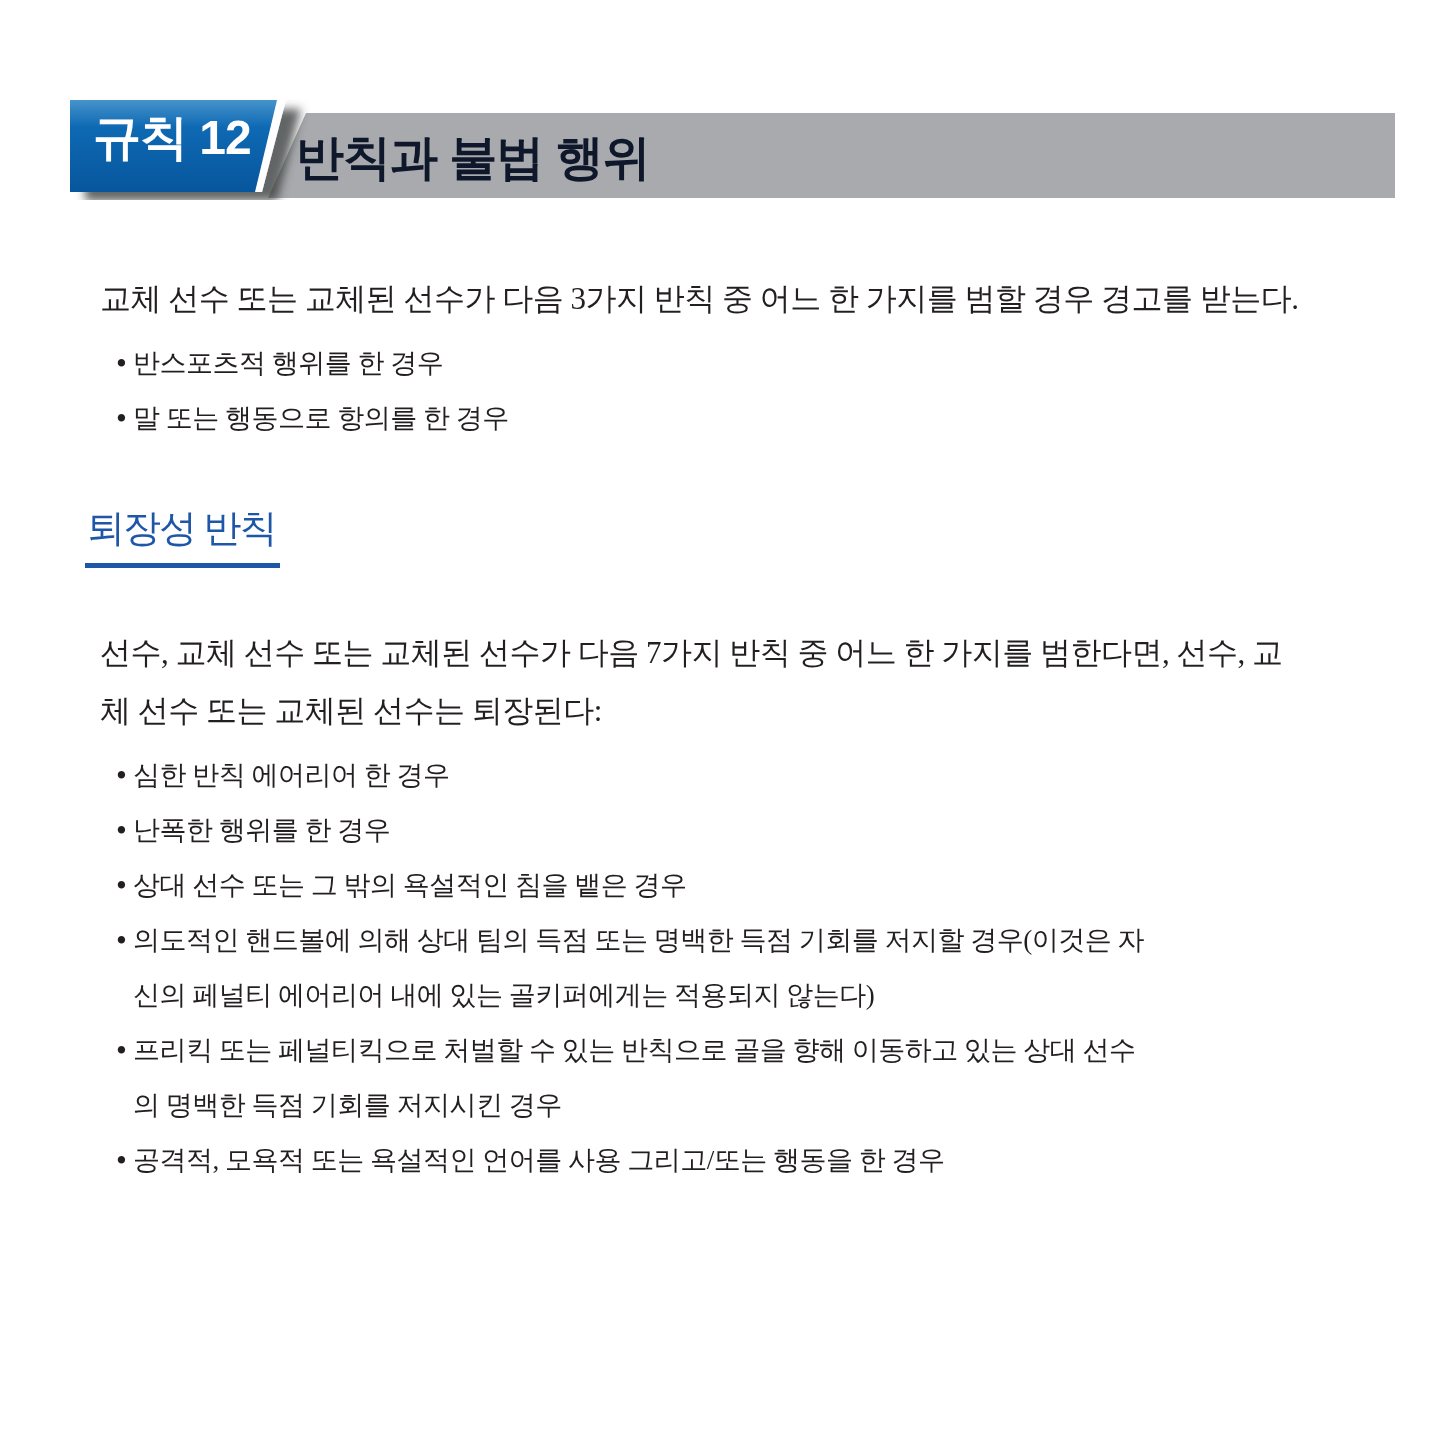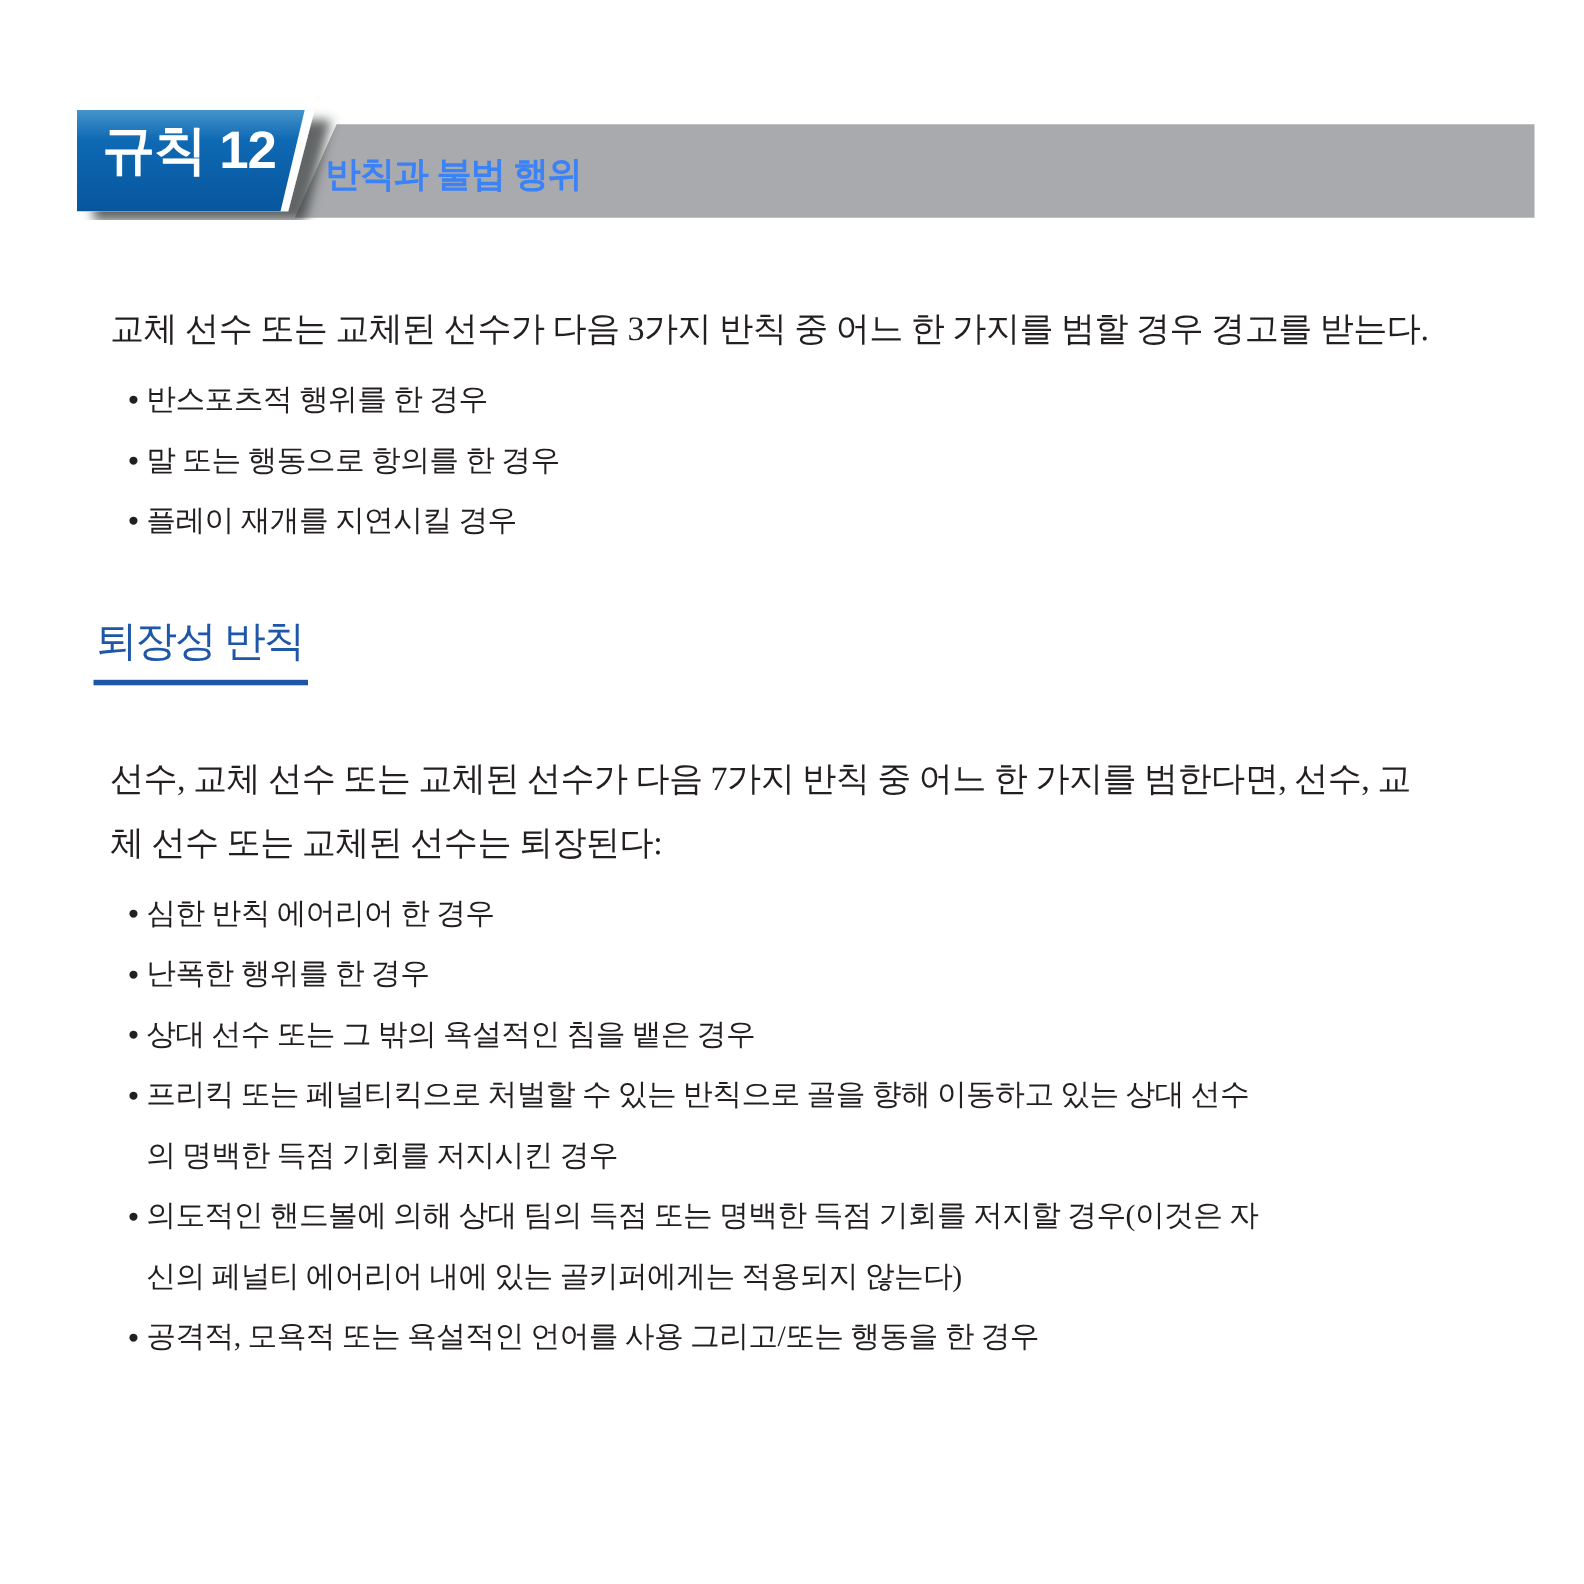--- a/index.html
+++ b/index.html
@@ -27,21 +27,21 @@
   .rule-header svg{display:block;width:1440px;height:200px;}
   .badge-label{
     position:absolute;left:93px;top:110px;
     font-family:"Liberation Sans","DejaVu Sans",sans-serif;
     font-weight:700;font-size:48px;line-height:56px;color:#ffffff;
     letter-spacing:-1px;white-space:nowrap;
   }
   .banner-title{
     position:absolute;left:296px;top:132px;
     font-family:"Liberation Sans","DejaVu Sans",sans-serif;
-    font-weight:700;font-size:32px;line-height:52px;color:#3b82f6;
+    font-weight:700;font-size:48px;line-height:52px;color:#0f172a;
     letter-spacing:-1px;white-space:nowrap;
   }
 
   
   .content{padding:0 70px 0 100px;}
   .para{
     margin:0;
     font-size:31px;
     line-height:58px;
     white-space:pre-line;
@@ -116,36 +116,35 @@
     <span class="banner-title">반칙과 불법 행위</span>
   </header>
 
   <main class="content">
 
     <p class="para para-intro">교체 선수 또는 교체된 선수가 다음 3가지 반칙 중 어느 한 가지를 범할 경우 경고를 받는다.</p>
 
     <ul class="bullets">
       <li>반스포츠적 행위를 한 경우</li>
       <li>말 또는 행동으로 항의를 한 경우</li>
-      <li>플레이 재개를 지연시킬 경우</li>
     </ul>
 
     <h2 class="section-heading">
       <span class="heading-text">퇴장성 반칙</span>
     </h2>
 
     <p class="para para-lead">선수, 교체 선수 또는 교체된 선수가 다음 7가지 반칙 중 어느 한 가지를 범한다면, 선수, 교
 체 선수 또는 교체된 선수는 퇴장된다:</p>
 
     <ul class="bullets">
       <li>심한 반칙 에어리어 한 경우</li>
       <li>난폭한 행위를 한 경우</li>
       <li>상대 선수 또는 그 밖의 욕설적인 침을 뱉은 경우</li>
+      <li>의도적인 핸드볼에 의해 상대 팀의 득점 또는 명백한 득점 기회를 저지할 경우(이것은 자
+신의 페널티 에어리어 내에 있는 골키퍼에게는 적용되지 않는다)</li>
       <li>프리킥 또는 페널티킥으로 처벌할 수 있는 반칙으로 골을 향해 이동하고 있는 상대 선수
 의 명백한 득점 기회를 저지시킨 경우</li>
-      <li>의도적인 핸드볼에 의해 상대 팀의 득점 또는 명백한 득점 기회를 저지할 경우(이것은 자
-신의 페널티 에어리어 내에 있는 골키퍼에게는 적용되지 않는다)</li>
       <li>공격적, 모욕적 또는 욕설적인 언어를 사용 그리고/또는 행동을 한 경우</li>
     </ul>
 
 
   </main>
 </div>
 
 </body></html>

